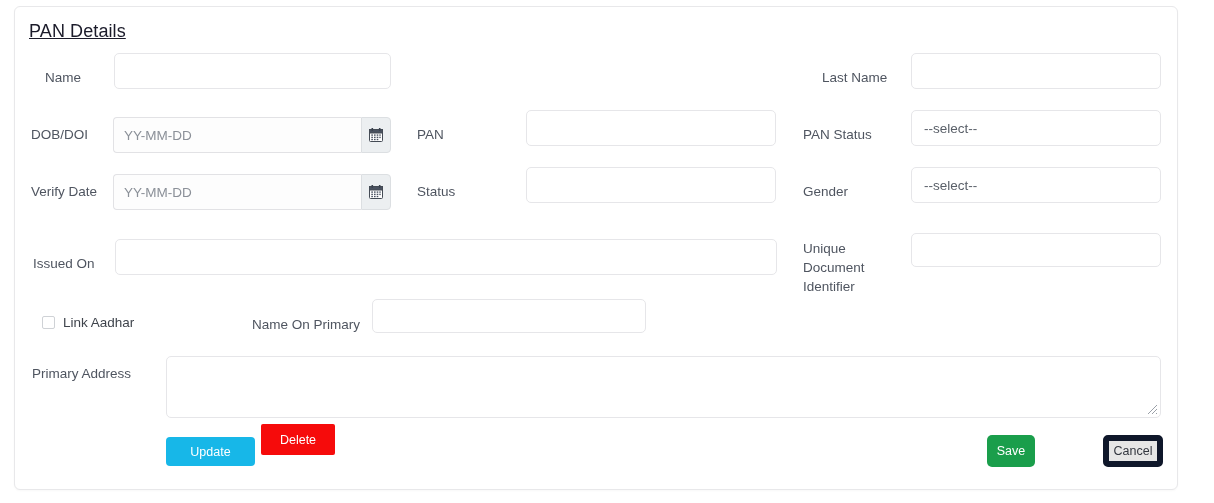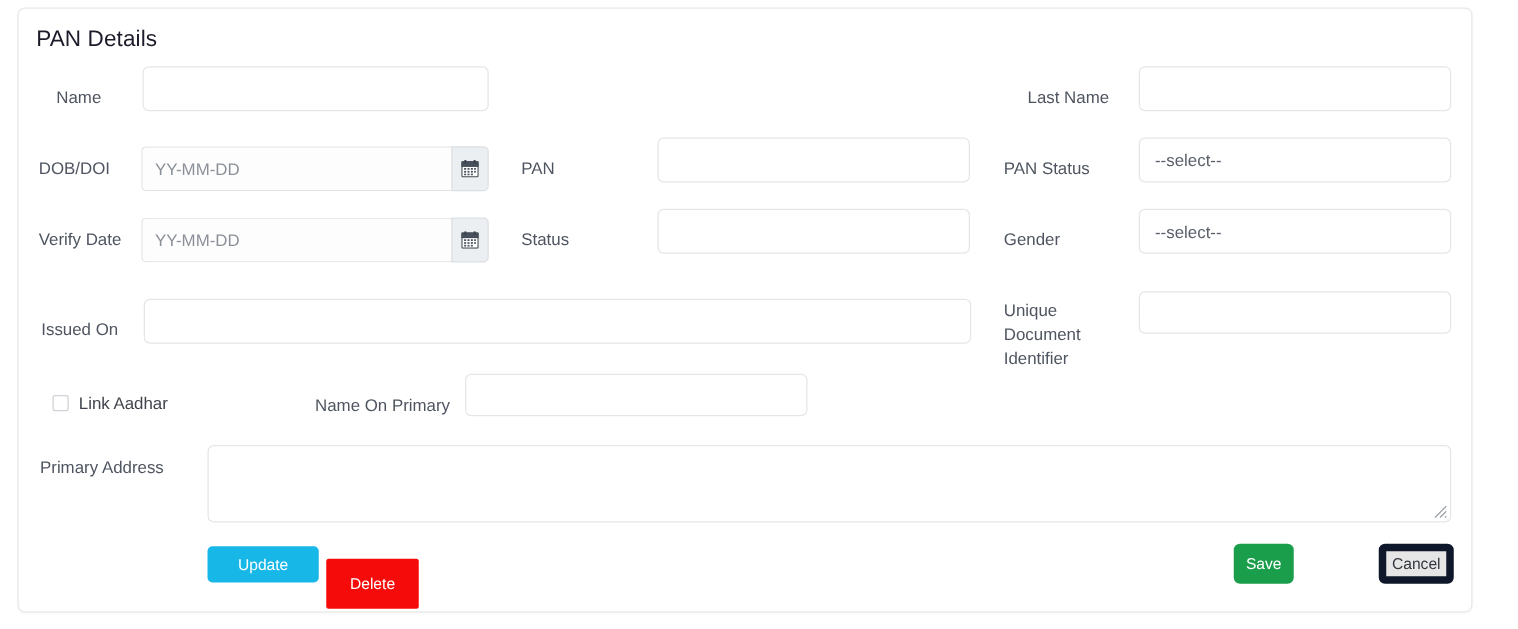--- a/index.html
+++ b/index.html
@@ -25,20 +25,21 @@
     box-shadow: 0 1px 2px rgba(0,0,0,0.03);
   }
 
   .card-title {
     position: absolute;
     left: 14px;
     top: 14px;
     font-size: 18px;
     color: #1b1b2a;
     letter-spacing: 0.1px;
+    text-decoration: underline;
   }
 
   .field-label {
     position: absolute;
     font-size: 13.5px;
     color: #4f5560;
     line-height: 19px;
   }
 
   .txt-input {
@@ -246,17 +247,17 @@
   <textarea class="textarea-box" style="left: 151px; top: 349px; width: 995px; height: 62px;" placeholder=""></textarea>
   <svg class="resize-grip" style="left:1131px; top:396px;" width="12" height="12" viewBox="0 0 12 12">
     <g stroke="#9aa0a8" stroke-width="1">
       <line x1="11" y1="2" x2="2" y2="11"></line>
       <line x1="11" y1="6" x2="6" y2="11"></line>
       <line x1="11" y1="10" x2="10" y2="11"></line>
     </g>
   </svg>
 
   <button class="btn btn-update" style="left:151px; top:430px; width:89px; height:29px;">Update</button>
-  <button class="btn btn-delete" style="left:246px; top:440px; width:74px; height:40px;text-align:center;">Delete</button>
+  <button class="btn btn-delete" style="left:246px; top:417px; width:74px; height:31px;text-align:center;">Delete</button>
   <button class="btn btn-save" style="left:972px; top:428px; width:48px; height:32px;">Save</button>
   <button class="btn btn-cancel" style="left:1088px; top:428px; width:60px; height:32px;">Cancel</button>
 
 </div>
 
 </body></html>

